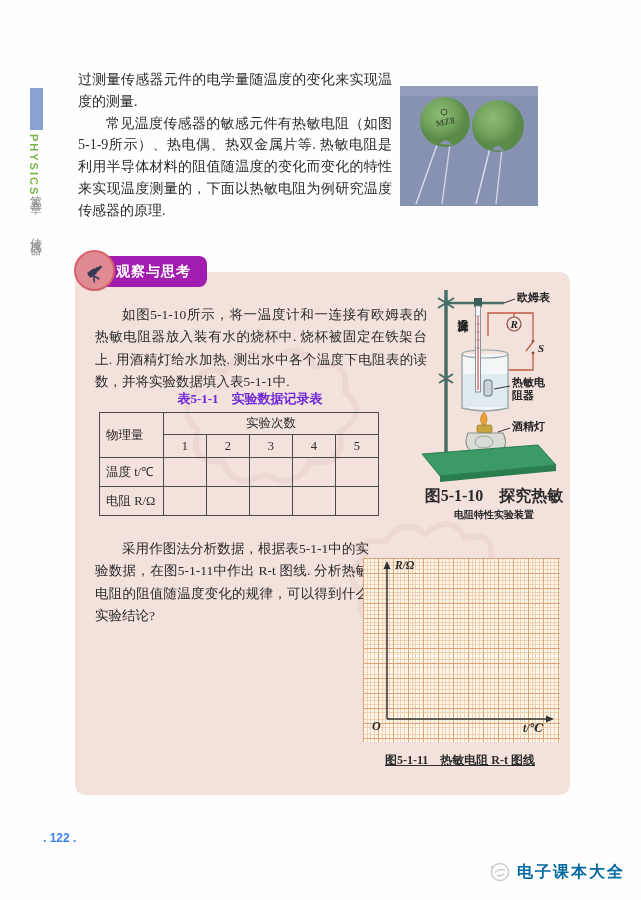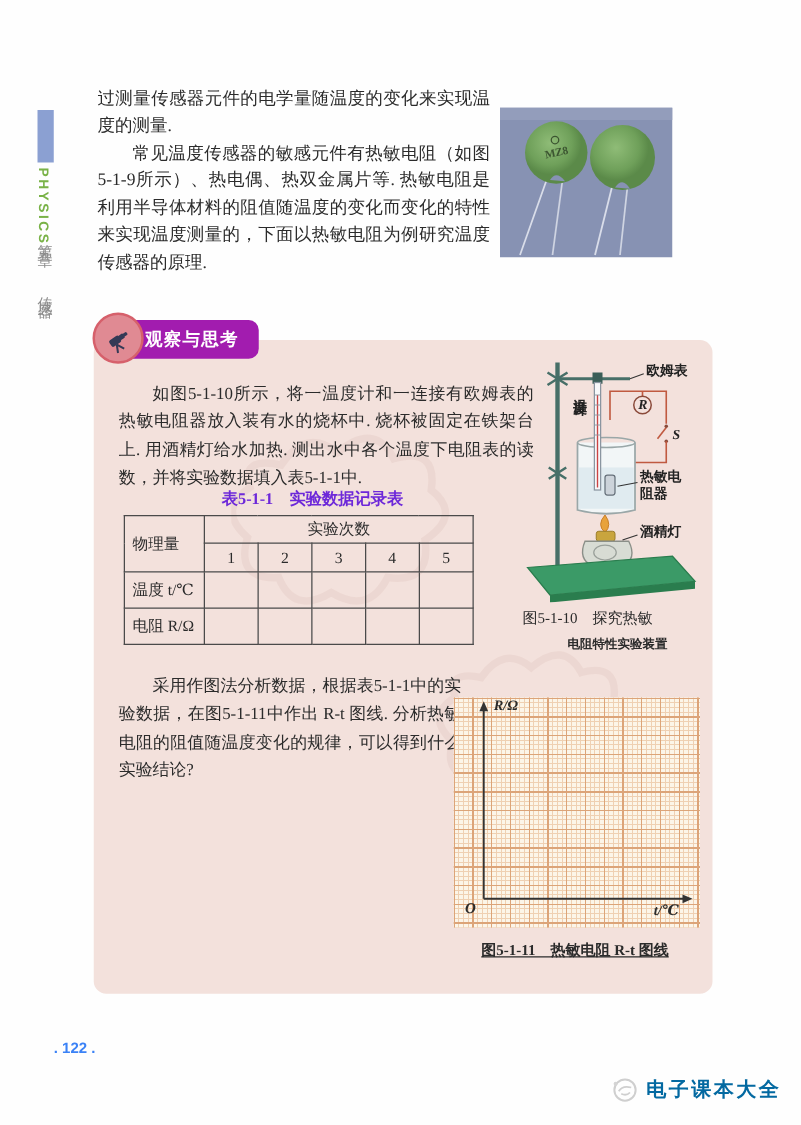--- a/index.html
+++ b/index.html
@@ -62,31 +62,31 @@
   .obox-para1 { position:absolute; left:20px; top:32px; width:332px; font-size:13.5px; line-height:22.3px; text-align:justify; text-indent:2em; }
   .table-title { position:absolute; left:20px; top:118px; width:310px; text-align:center; font-size:13px; font-weight:bold; color:#6d28d9; }
 
   table.dtable {
     position:absolute; left:24px; top:140px; width:280px;
     border-collapse:collapse; font-size:12.5px;
   }
   table.dtable th, table.dtable td { border:1px solid #4a4a4a; font-weight:normal; text-align:center; }
   table.dtable .h1 { height:22px; }
   table.dtable .h2 { height:23px; }
-  table.dtable .dr { height:29px; }
+  table.dtable .dr { height:29px;font-family:Liberation Serif, serif; }
   table.dtable .labcol { width:64px; text-align:left; padding-left:6px; }
 
   .obox-para2 { position:absolute; left:20px; top:266px; width:274px; font-size:13.5px; line-height:22.3px; text-align:justify; text-indent:2em; }
 
   
   .fig10 { position:absolute; left:343px; top:10px; width:152px; height:255px; }
   .fig10 svg { position:absolute; left:0; top:0; }
   .app-label { position:absolute; font-size:11px; font-weight:600; color:#222; line-height:13px; }
   .app-label.vert { writing-mode:vertical-rl; text-orientation:upright; letter-spacing:1px; }
-  .fig10-cap1 { position:absolute; left:0; top:204px; width:152px; text-align:left; font-size:12px; font-weight:400; }
+  .fig10-cap1 { position:absolute; left:0; top:204px; width:152px; text-align:center; font-size:16px; font-weight:700; }
   .fig10-cap2 { position:absolute; left:0; top:226px; width:152px; text-align:center; font-size:10px; font-weight:600; }
 
   
   .graph {
     position:absolute; left:288px; top:286px; width:197px; height:184px;
     background-color:#fcf5e8;
     background-image:
       repeating-linear-gradient(to right,  #dca478 0 1px, transparent 1px 15px),
       repeating-linear-gradient(to bottom, #dca478 0 1px, transparent 1px 15px),
       repeating-linear-gradient(to right,  #efd0b2 0 0.8px, transparent 0.8px 3.75px),

